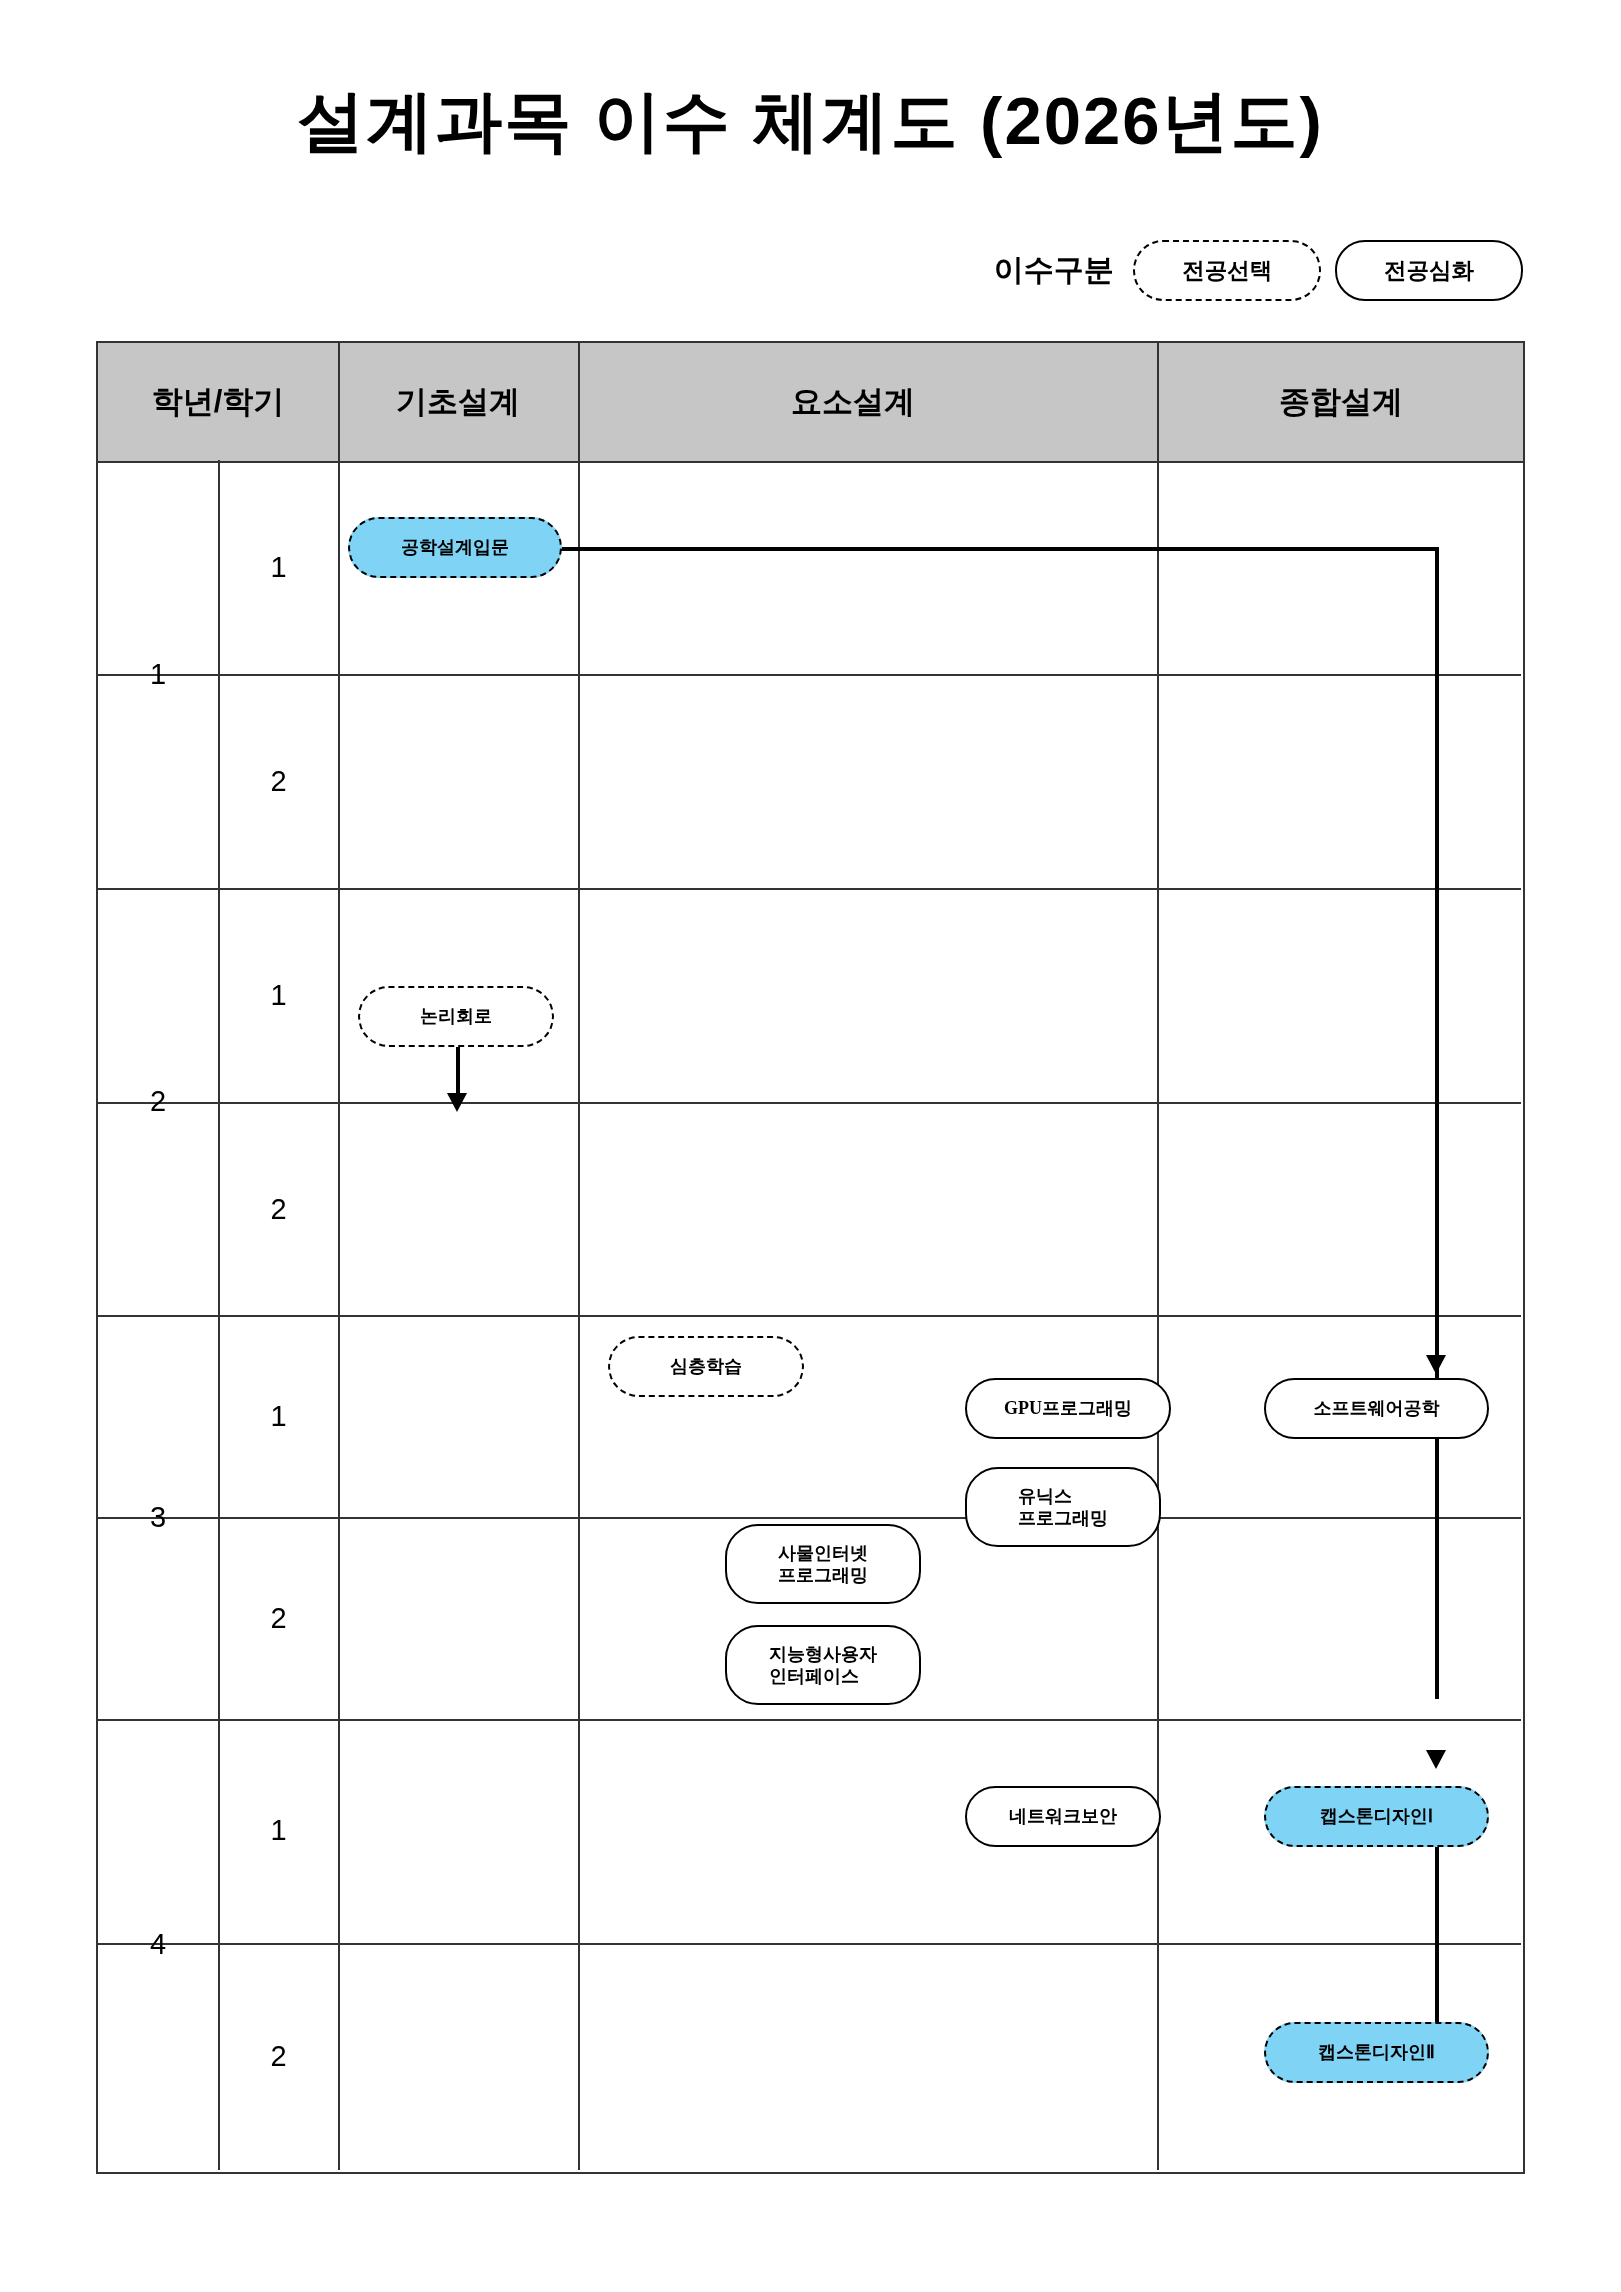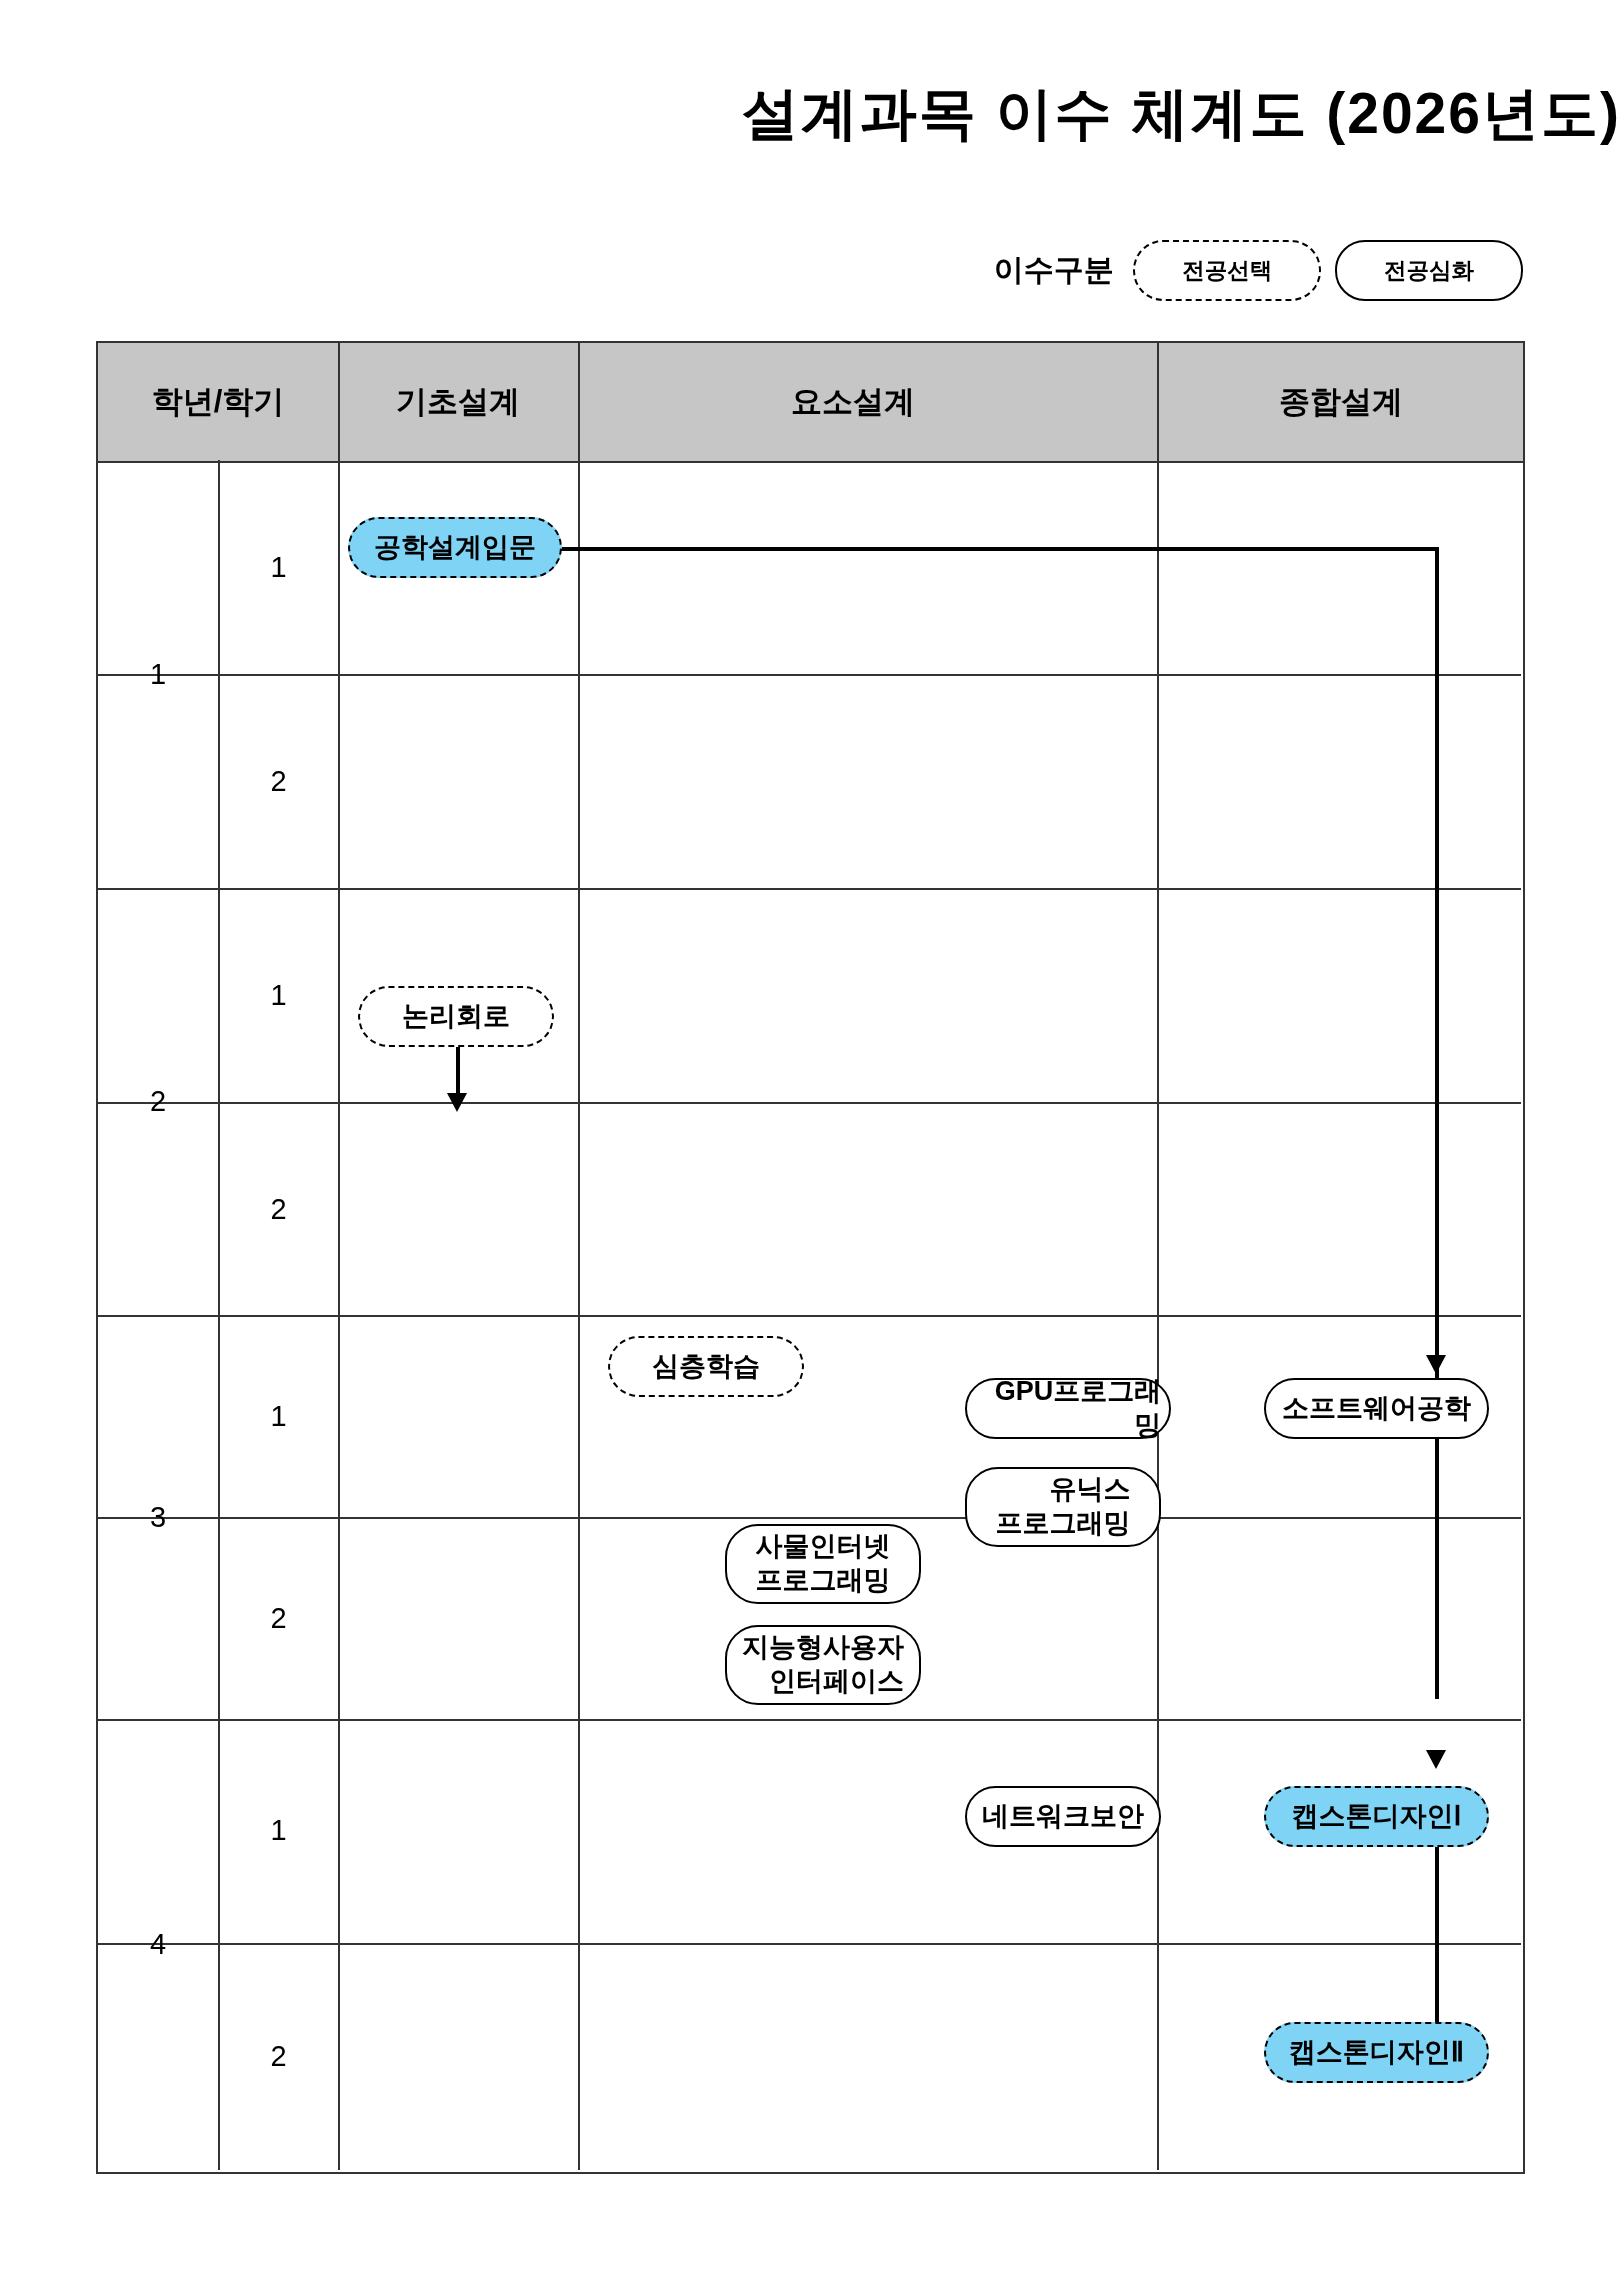--- a/index.html
+++ b/index.html
@@ -22,22 +22,22 @@
     width: 1621px;
     height: 2293px;
   }
 
   
   .title {
     position: absolute;
     left: 0;
     top: 76px;
     width: 1621px;
-    text-align: right;
-    font-size: 57px;
+    text-align: center;
+    font-size: 67px;
     font-weight: bold;
     letter-spacing: 2px;
     color: #000;
   }
 
   
   .legend {
     position: absolute;
     right: 98px;
     top: 240px;
@@ -119,28 +119,29 @@
     font-size: 29px;
     font-weight: normal;
   }
 
   
   .node {
     position: absolute;
     display: flex;
     align-items: center;
     justify-content: center;
-    text-align: right;
-    font-size: 27px;
+    text-align: left;
+    font-size: 18px;
     font-weight: bold;
     line-height: 1.25;
     box-sizing: border-box;
     background: #ffffff;
     border-radius: 33px;
     padding: 0 7.8px;
+    font-family: Liberation Serif, serif;
   }
   .node.dashed { border: 2.9px dashed #000; }
   .node.solid  { border: 2.9px solid #000; }
   .node.blue   { background: #7fd3f5; }
 
   
   .conn {
     position: absolute;
     background: #000;
   }

